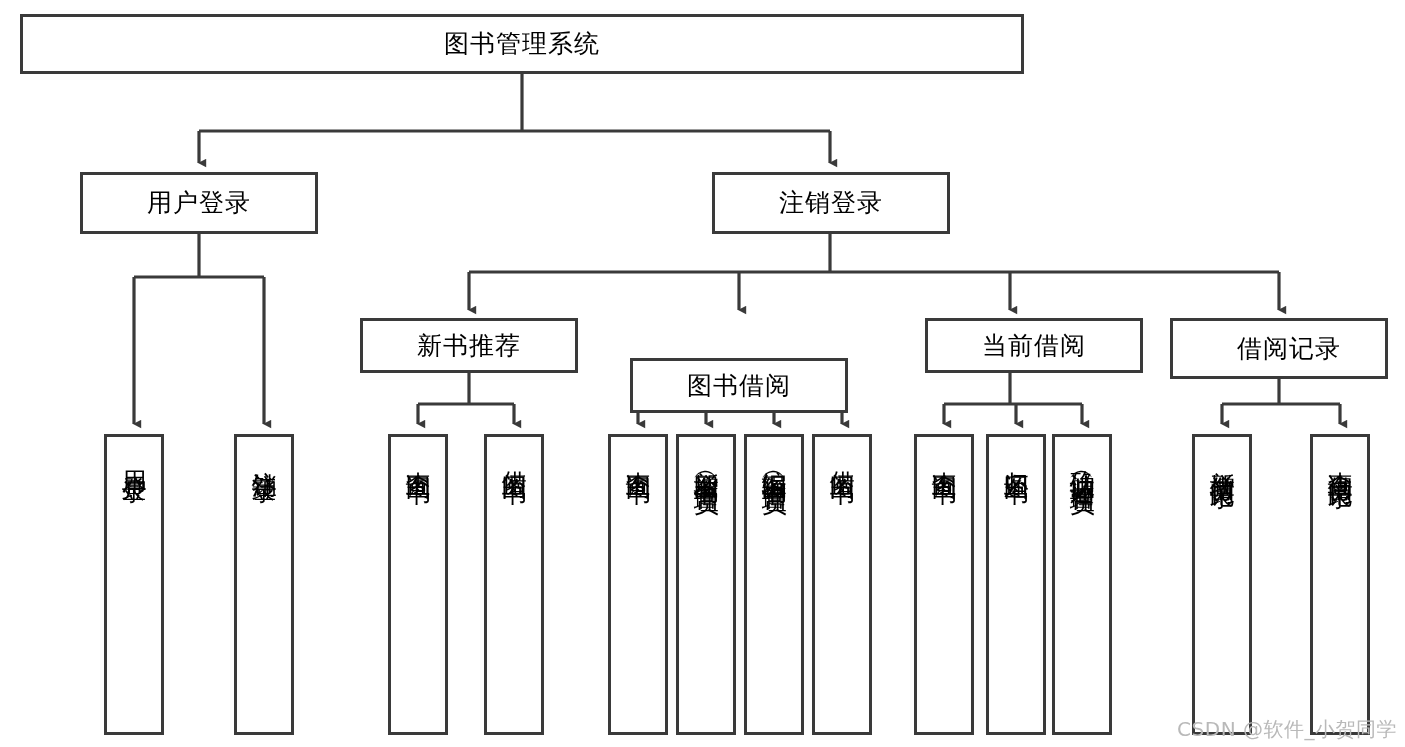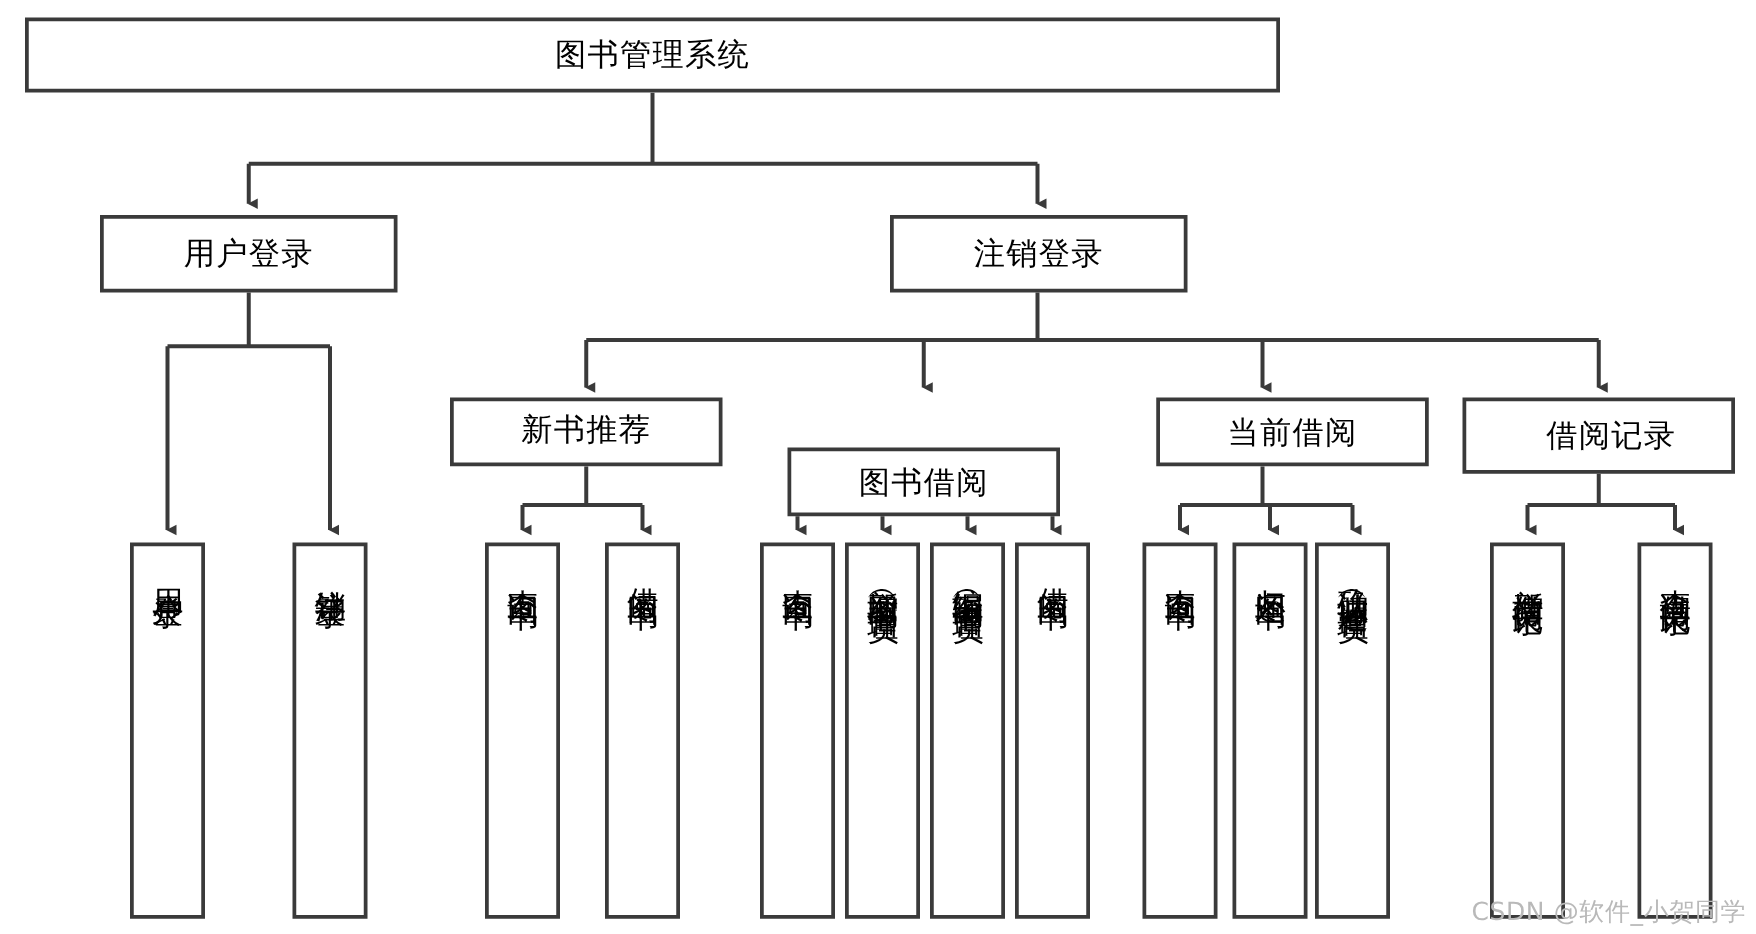--- a/index.html
+++ b/index.html
@@ -130,21 +130,21 @@
   </div>
 
   <div class="node horiz" style="left:80px; top:172px; width:238px; height:62px;">
     <span>用户登录</span>
   </div>
 
   <div class="node horiz" style="left:712px; top:172px; width:238px; height:62px;">
     <span>注销登录</span>
   </div>
 
-  <div class="node horiz" style="left:360px; top:318px; width:218px; height:55px;font-family:Liberation Mono, monospace;">
+  <div class="node horiz" style="left:360px; top:318px; width:218px; height:55px;">
     <span>新书推荐</span>
   </div>
 
   <div class="node horiz" style="left:630px; top:318px; width:218px; height:55px;margin-top:40px;">
     <span>图书借阅</span>
   </div>
 
   <div class="node horiz" style="left:901px; top:318px; width:218px; height:55px;margin-left:24px;">
     <span>当前借阅</span>
   </div>

